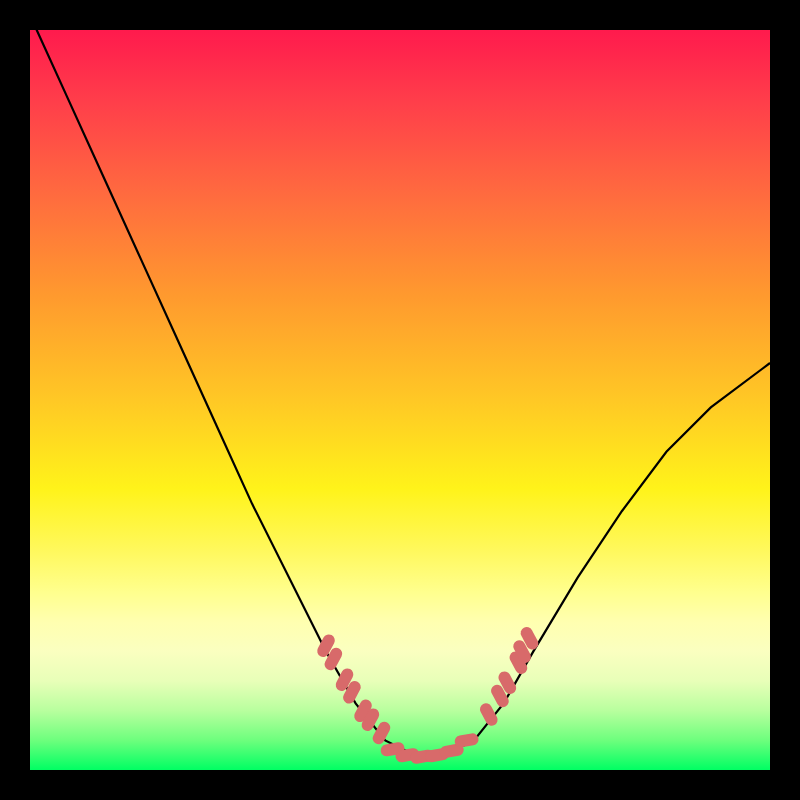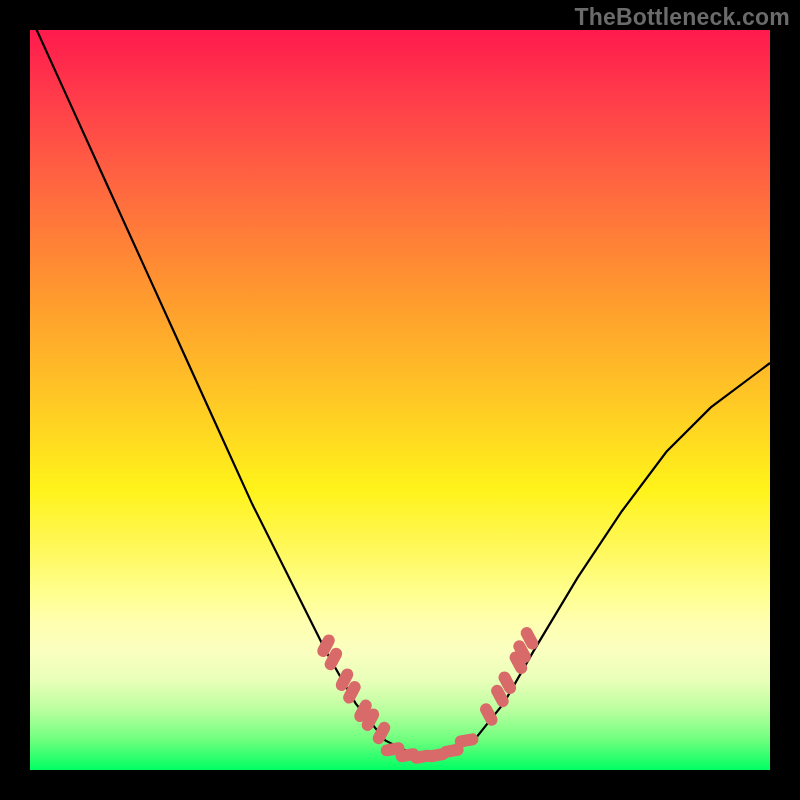--- a/index.html
+++ b/index.html
@@ -58,21 +58,20 @@
     top: 0;
     width: 740px;
     height: 740px;
     overflow: visible;
   }
 </style>
 </head>
 <body>
 
 <div class="frame">
-  <div class="watermark">TheBottleneck.com</div>
 
   <div class="plot">
     <svg class="curve" viewBox="0 0 740 740">
       <g id="curve-group">
           <path d="M0.0 -14.8 L37.0 66.6 L74.0 148.0 L111.0 229.4 L148.0 310.8 L185.0 392.2 L222.0 473.6 L259.0 547.6 L296.0 621.6 L325.6 673.4 L355.2 710.4 L384.8 725.2 L414.4 725.2 L444.0 710.4 L473.6 673.4 L503.2 621.6 L547.6 547.6 L592.0 481.0 L636.4 421.8 L680.8 377.4 L740.0 333.0" fill="none" stroke="#000000" stroke-width="2.2"></path>
         </g>
       <g id="marker-group">
           <rect x="290.0" y="603.7" width="12" height="24" rx="6" fill="#d86a6a" transform="rotate(28 296.0 615.7)"></rect>
           <rect x="297.4" y="617.0" width="12" height="24" rx="6" fill="#d86a6a" transform="rotate(28 303.4 629.0)"></rect>
           <rect x="308.5" y="637.7" width="12" height="24" rx="6" fill="#d86a6a" transform="rotate(28 314.5 649.7)"></rect>

